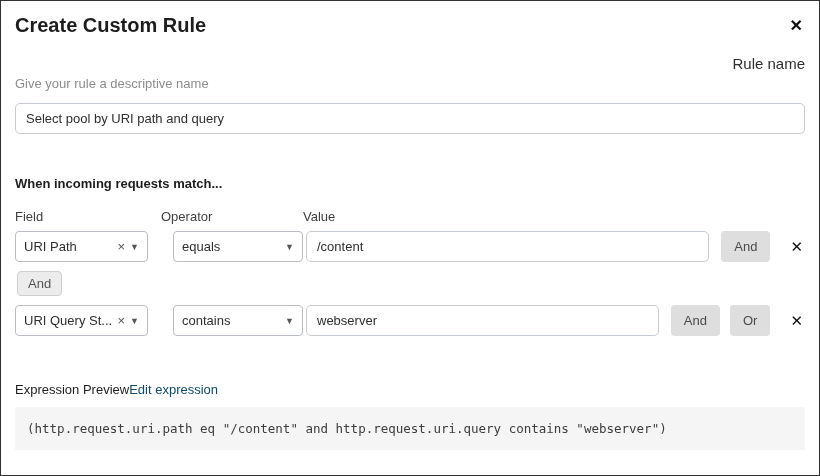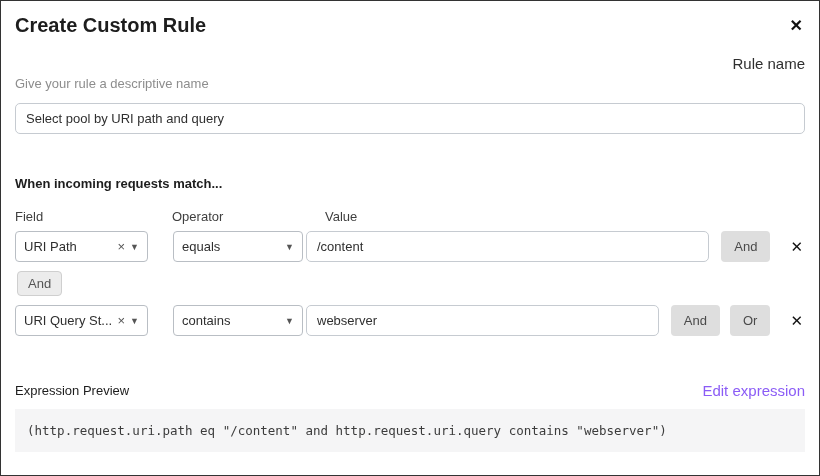--- a/index.html
+++ b/index.html
@@ -34,21 +34,21 @@
   .text-input {
     width: 100%; height: 31px;
     border: 1px solid #c6cbd1; border-radius: 5px;
     padding: 4px 10px; font-size: 13px; color: #2f2f2f;
     font-family: "Liberation Sans", sans-serif;
     background: #fff; outline: none;
   }
   
   .match-section { margin-top: 42px; }
   .match-heading { font-size: 13px; font-weight: bold; color: #1d1d1d; margin-bottom: 18px; }
-  .col-labels { display: flex; font-size: 13px; color: #3f3f3f; margin-bottom: 7px; gap: 11px; }
+  .col-labels { display: flex; font-size: 13px; color: #3f3f3f; margin-bottom: 7px; }
   .col-field { width: 146px; }
   .col-operator { width: 142px; }
   .col-value { flex: 1; }
   .match-row { display: flex; align-items: center; margin-bottom: 7px; }
   .select {
     height: 31px; border: 1px solid #b9bec4; border-radius: 4px;
     background: #fff; display: flex; align-items: center;
     font-size: 13px; color: #2f2f2f; padding: 0 8px; cursor: pointer;
   }
   .field-select { width: 133px; margin-right: 25px; }
@@ -71,23 +71,23 @@
     font-family: "Liberation Sans", sans-serif;
   }
   .connector-badge {
     display: inline-block;
     background: #ececec; border: 1px solid #cfcfcf; border-radius: 4px;
     font-size: 13px; color: #555;
     padding: 4px 10px; margin: 2px 0 9px 2px;
   }
   
   .expr-section { margin-top: 46px; }
-  .expr-header { display: flex; justify-content: space-between; align-items: center; gap: 14px; }
+  .expr-header { display: flex; align-items: center; }
   .expr-label { font-size: 13px; color: #1d1d1d; }
-  .expr-link { font-size: 15px; color: #8b5cf6; text-decoration: none; cursor: pointer; }
+  .expr-link { font-size: 13px; color: #0c4a6e; text-decoration: none; cursor: pointer; }
   .expr-code {
     margin-top: 10px;
     background: #f5f5f6;
     padding: 14px 12px;
     font-family: "DejaVu Sans Mono", monospace;
     font-size: 12.5px; color: #3c3c3c;
     white-space: nowrap; overflow: hidden;
   }
 </style>
 </head>

